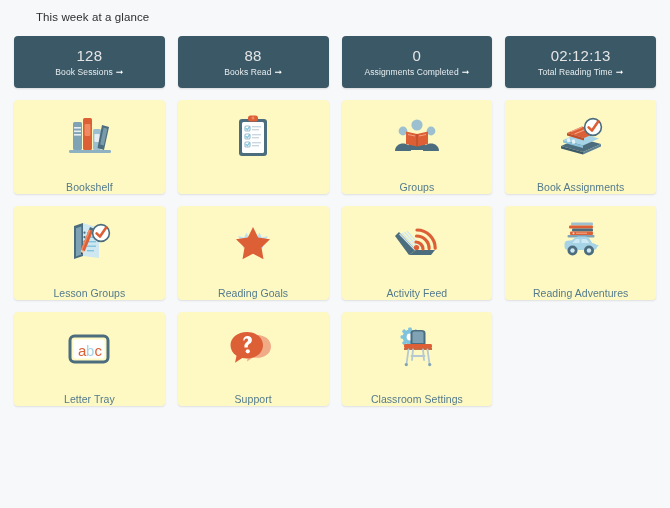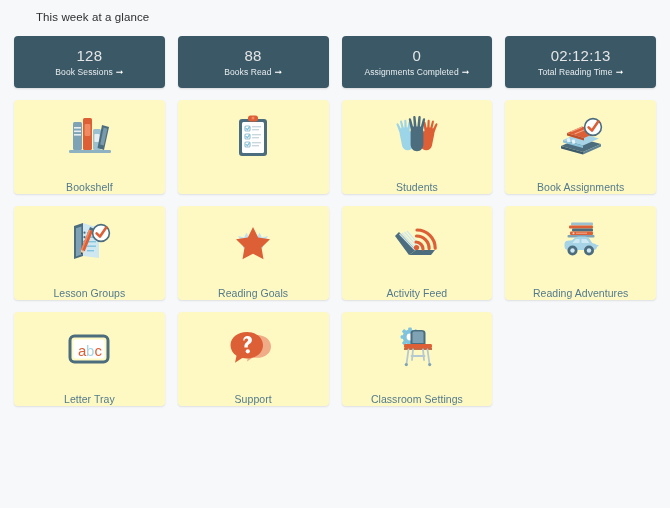--- a/index.html
+++ b/index.html
@@ -184,40 +184,39 @@
           <rect x="25" y="20" width="9" height="1.4" fill="#c9d8de"></rect>
           <rect x="25" y="23" width="7" height="1.4" fill="#c9d8de"></rect>
           <rect x="18" y="28" width="5" height="5" rx="1" fill="none" stroke="#9cc0cf" stroke-width="1.2"></rect>
           <path d="M19 30.4 L20.4 31.8 L22.4 28.8" stroke="#7fc3dd" stroke-width="1.3" fill="none" stroke-linecap="round"></path>
           <rect x="25" y="28" width="9" height="1.4" fill="#c9d8de"></rect>
           <rect x="25" y="31" width="7" height="1.4" fill="#c9d8de"></rect>
         </svg>
       </div>
     </div>
 
-
-    <div class="tile">
-      <div class="tile-icon">
-        <svg width="52" height="46" viewBox="0 0 52 46">
-          <g fill="#9cd4e8">
-            <path d="M9 20 c-1.4-4-2.6-7.2-3.4-9.2 -.5-1.3 1.2-2.2 1.9-.9 l2.4 4.6 .6-.2 -1.4-6.4 c-.3-1.4 1.6-1.9 2-.5 l1.6 6.2 .7-.1 -.1-6.6 c0-1.4 2-1.4 2.1 0 l.4 6.6 .7 .1 1-5.2 c.3-1.3 2.2-1 2 .4 l-.9 7.6 c-.2 2 .2 3.4 .9 5.2 z"></path>
-            <path d="M8.6 19.6 l10.8-2.6 3.4 11.6 c1 3.6-1 6.4-4.4 7.3 -3.4 .9-6.3-.6-7.3-4.2 z"></path>
-          </g>
-          <g fill="#dd5f35">
-            <path d="M43 20 c1.4-4 2.6-7.2 3.4-9.2 .5-1.3-1.2-2.2-1.9-.9 l-2.4 4.6 -.6-.2 1.4-6.4 c.3-1.4-1.6-1.9-2-.5 l-1.6 6.2 -.7-.1 .1-6.6 c0-1.4-2-1.4-2.1 0 l-.4 6.6 -.7 .1 -1-5.2 c-.3-1.3-2.2-1-2 .4 l.9 7.6 c.2 2-.2 3.4-.9 5.2 z"></path>
-            <path d="M43.4 19.6 l-10.8-2.6 -3.4 11.6 c-1 3.6 1 6.4 4.4 7.3 3.4 .9 6.3-.6 7.3-4.2 z"></path>
-          </g>
-          <g fill="#4c6d7d">
-            <path d="M20 17 c-1-5-1.8-9-2.2-11.4 -.3-1.6 1.9-2 2.3-.4 l1.9 7.4 .8-.1 -.6-9.2 c-.1-1.7 2.3-1.8 2.4-.1 l.9 9.2 .9 0 .9-9.2 c.2-1.7 2.5-1.6 2.4 .1 l-.6 9.2 .8 .1 1.9-7.4 c.4-1.6 2.6-1.2 2.3 .4 -.4 2.4-1.2 6.4-2.2 11.4 z"></path>
-            <path d="M19.6 16.6 h12.8 v13.6 c0 4.2-2.8 7-6.4 7 -3.6 0-6.4-2.8-6.4-7 z"></path>
-          </g>
-        </svg>
-      </div>
-      <div class="tile-label">Students</div>
-    </div>
+    <div class="tile">
+      <div class="tile-icon">
+        <svg width="52" height="46" viewBox="0 0 52 46">
+          <circle cx="12" cy="17" r="4.4" fill="#9cc0cf"></circle>
+          <path d="M4 37 C4 27 20 27 20 37 Z" fill="#4c6d7d"></path>
+          <circle cx="40" cy="17" r="4.4" fill="#9cc0cf"></circle>
+          <path d="M32 37 C32 27 48 27 48 37 Z" fill="#4c6d7d"></path>
+          <circle cx="26" cy="11" r="5.6" fill="#9cc0cf"></circle>
+          <path d="M16 36 C16 24 36 24 36 36 Z" fill="#4c6d7d"></path>
+          <path d="M26 20 L15 17.5 L15 30 L26 32.5 Z" fill="#dd5f35"></path>
+          <path d="M26 20 L37 17.5 L37 30 L26 32.5 Z" fill="#dd5f35"></path>
+          <path d="M26 20 L26 32.5" stroke="#b14a27" stroke-width="1.1"></path>
+          <path d="M17 20.5 L24 22" stroke="#f2a383" stroke-width="1"></path>
+          <path d="M28 22 L35 20.5" stroke="#f2a383" stroke-width="1"></path>
+        </svg>
+      </div>
+      <div class="tile-label">Groups</div>
+    </div>
+
 
     <div class="tile">
       <div class="tile-icon">
         <svg width="52" height="46" viewBox="0 0 52 46">
           <path d="M6 32 L24 24 L46 30 L28 38 Z" fill="#4c6d7d"></path>
           <path d="M6 32 L6 34.5 L28 40.5 L28 38 Z" fill="#3c5a69"></path>
           <path d="M28 38 L46 30 L46 32.5 L28 40.5 Z" fill="#5e8294"></path>
           <path d="M8 26 L24 19 L44 24.5 L28 31.5 Z" fill="#a6d4e6"></path>
           <path d="M8 26 L8 28.4 L28 33.9 L28 31.5 Z" fill="#8cc3da"></path>
           <rect x="12" y="24.2" width="3" height="4" rx=".6" fill="#e6f3f8" transform="rotate(-10 13.5 26)"></rect>

